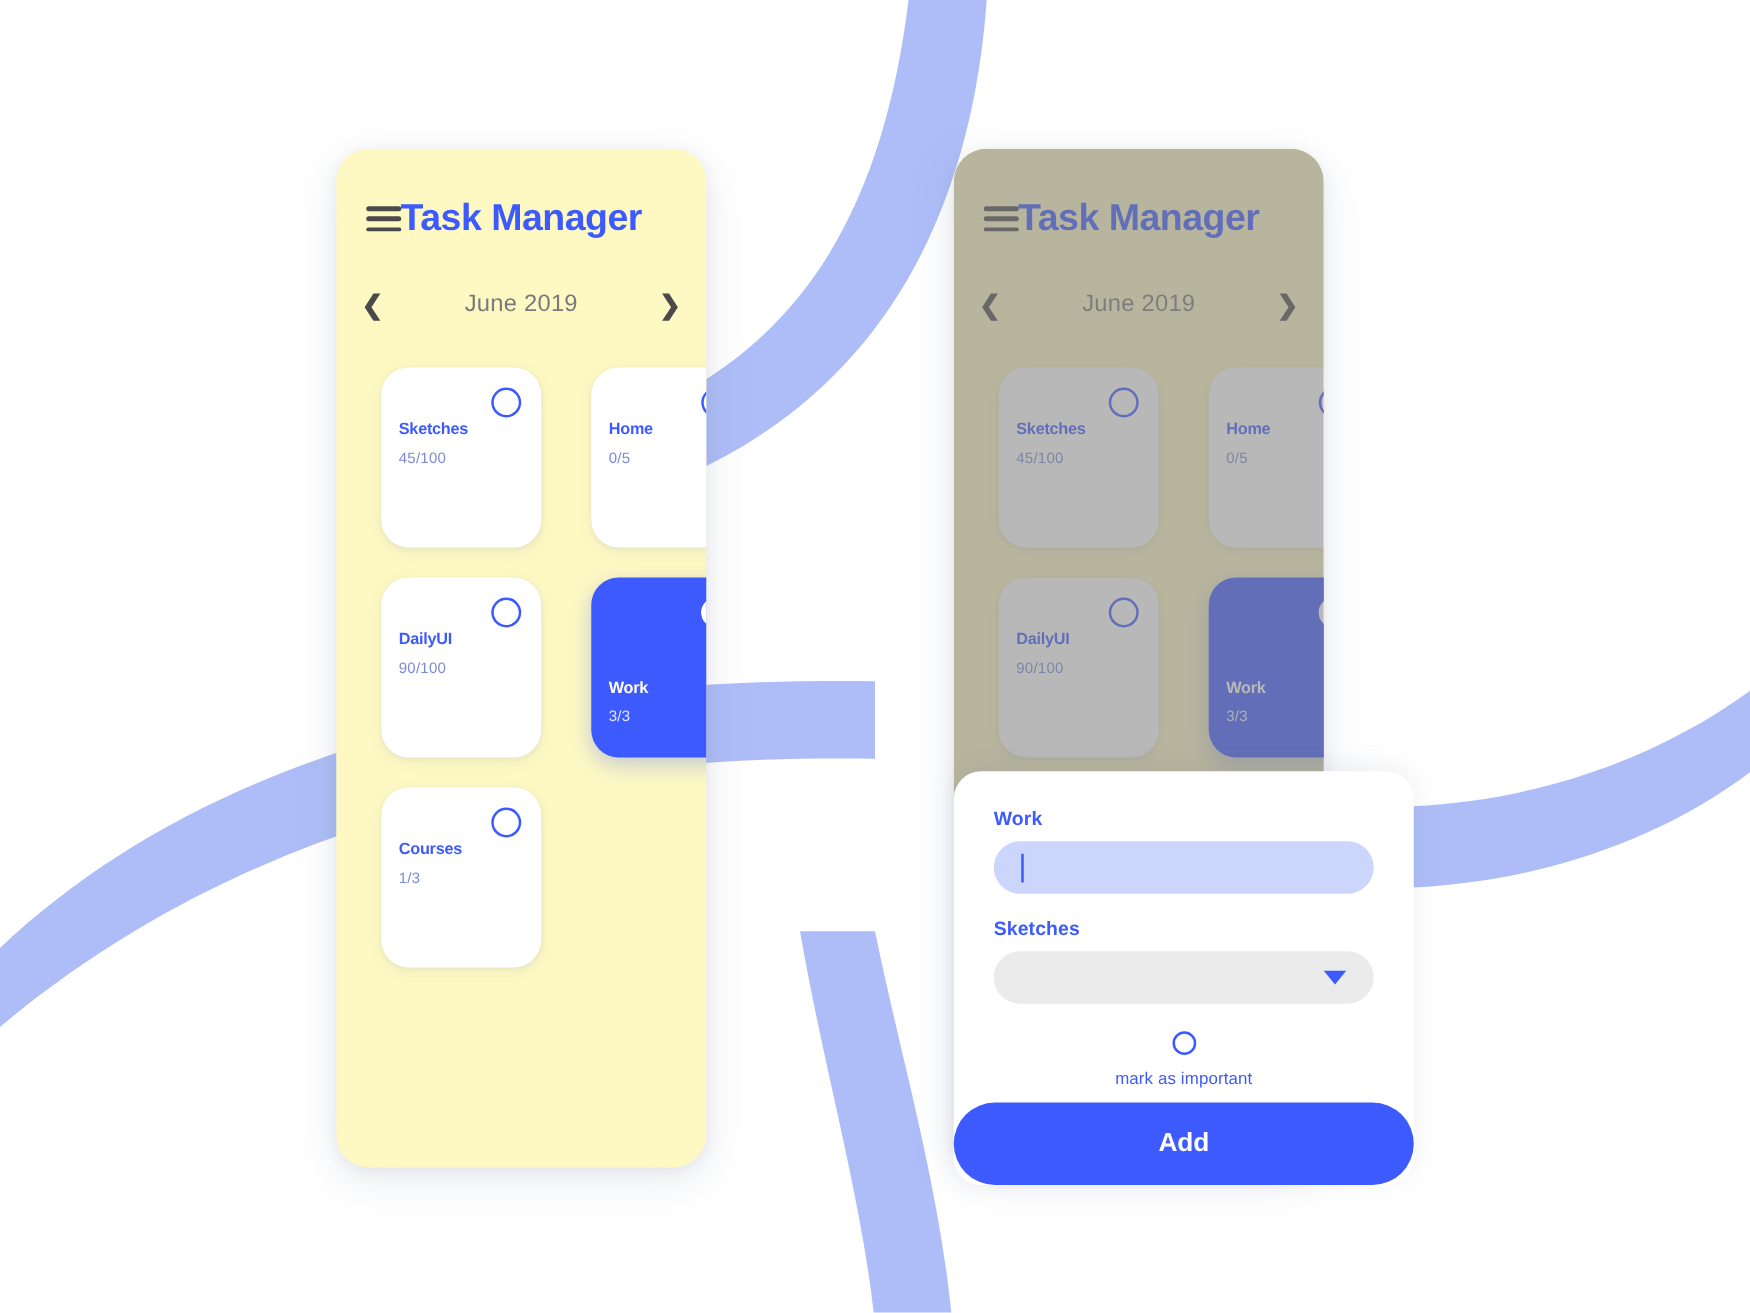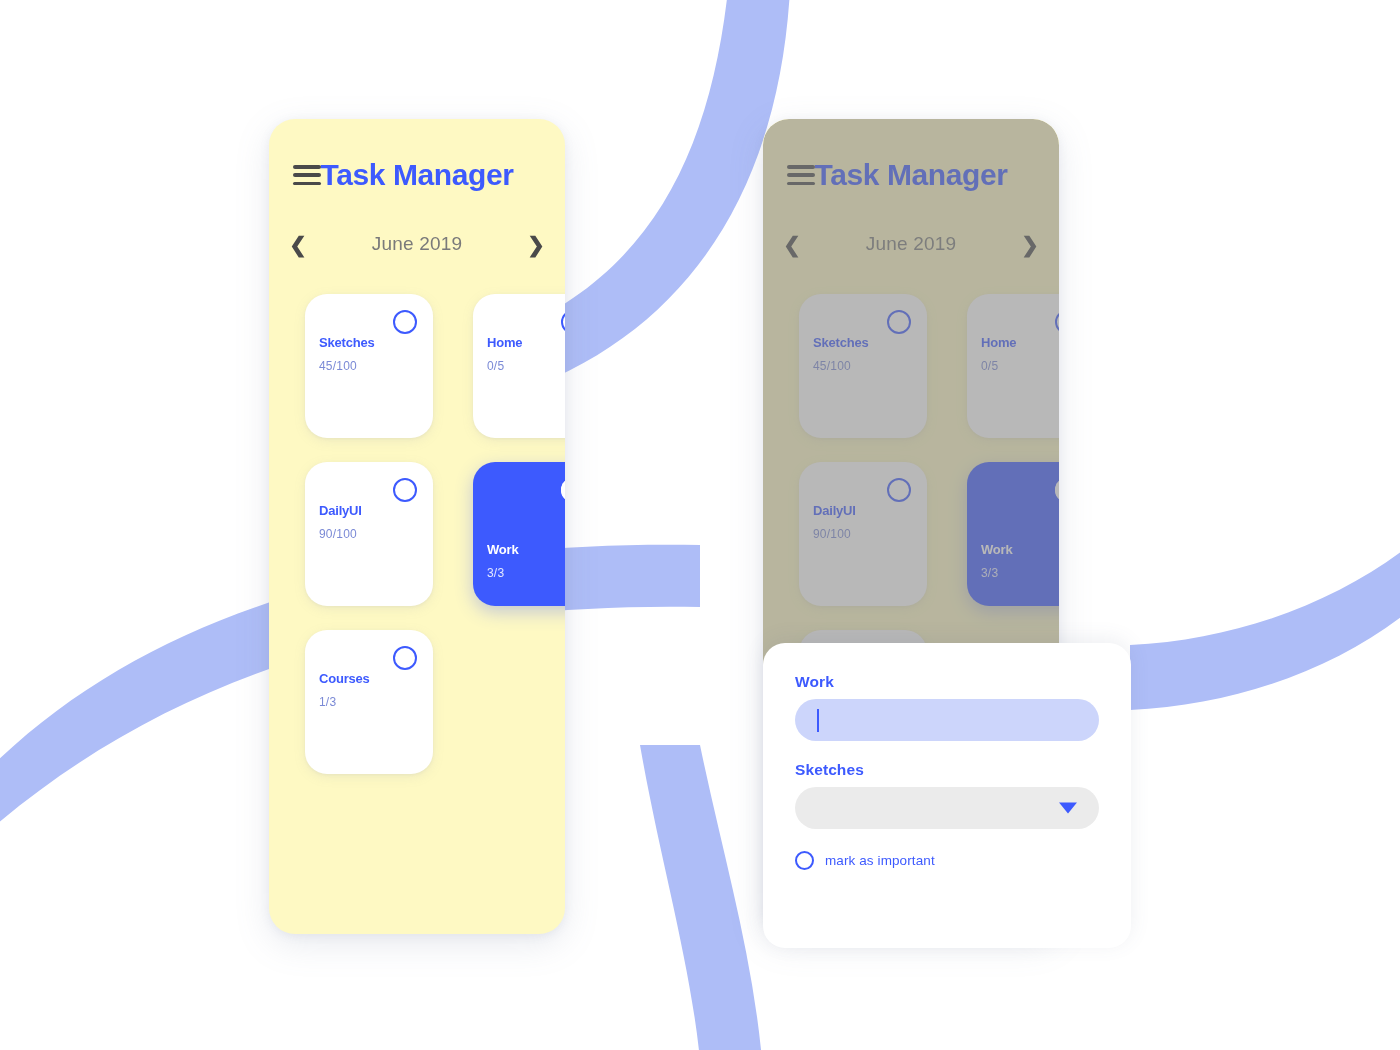--- a/index.html
+++ b/index.html
@@ -261,20 +261,21 @@
     border-top: 11px solid #3d5afe;
     pointer-events: none;
   }
   .field-gap { height: 20px; }
   .important-row {
     display: flex;
     align-items: center;
     gap: 11px;
     margin-top: 22px;
     cursor: pointer;
+    flex-direction: column;
   }
   .important-radio {
     width: 19px; height: 19px;
     border: 2.4px solid #3d5afe;
     border-radius: 50%;
     box-sizing: border-box;
     flex: none;
   }
   .important-text {
     font-size: 13.5px;
@@ -442,13 +443,14 @@
       <input class="select-input" type="text" readonly="" value="" style="">
       <div class="select-caret"></div>
     </div>
 
     <div class="important-row">
       <div class="important-radio"></div>
       <div class="important-text">mark as important</div>
     </div>
   </div>
 
+  <button class="primary-btn">Add</button>
 </div>
 
 </body></html>

